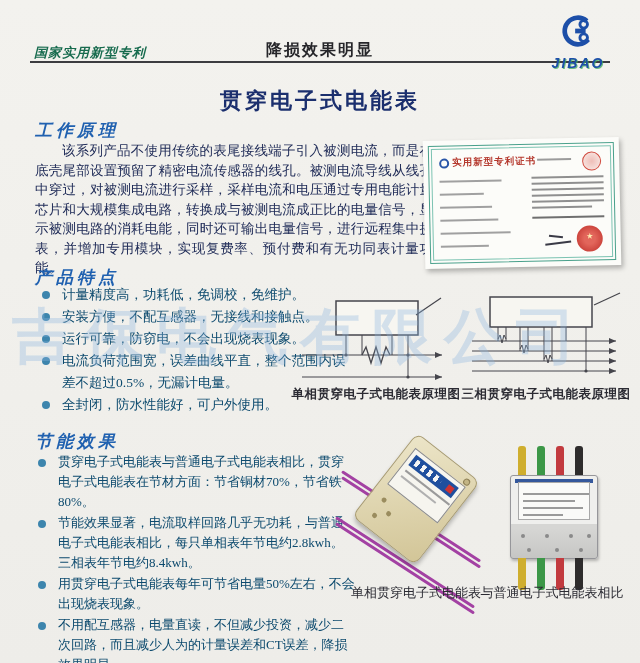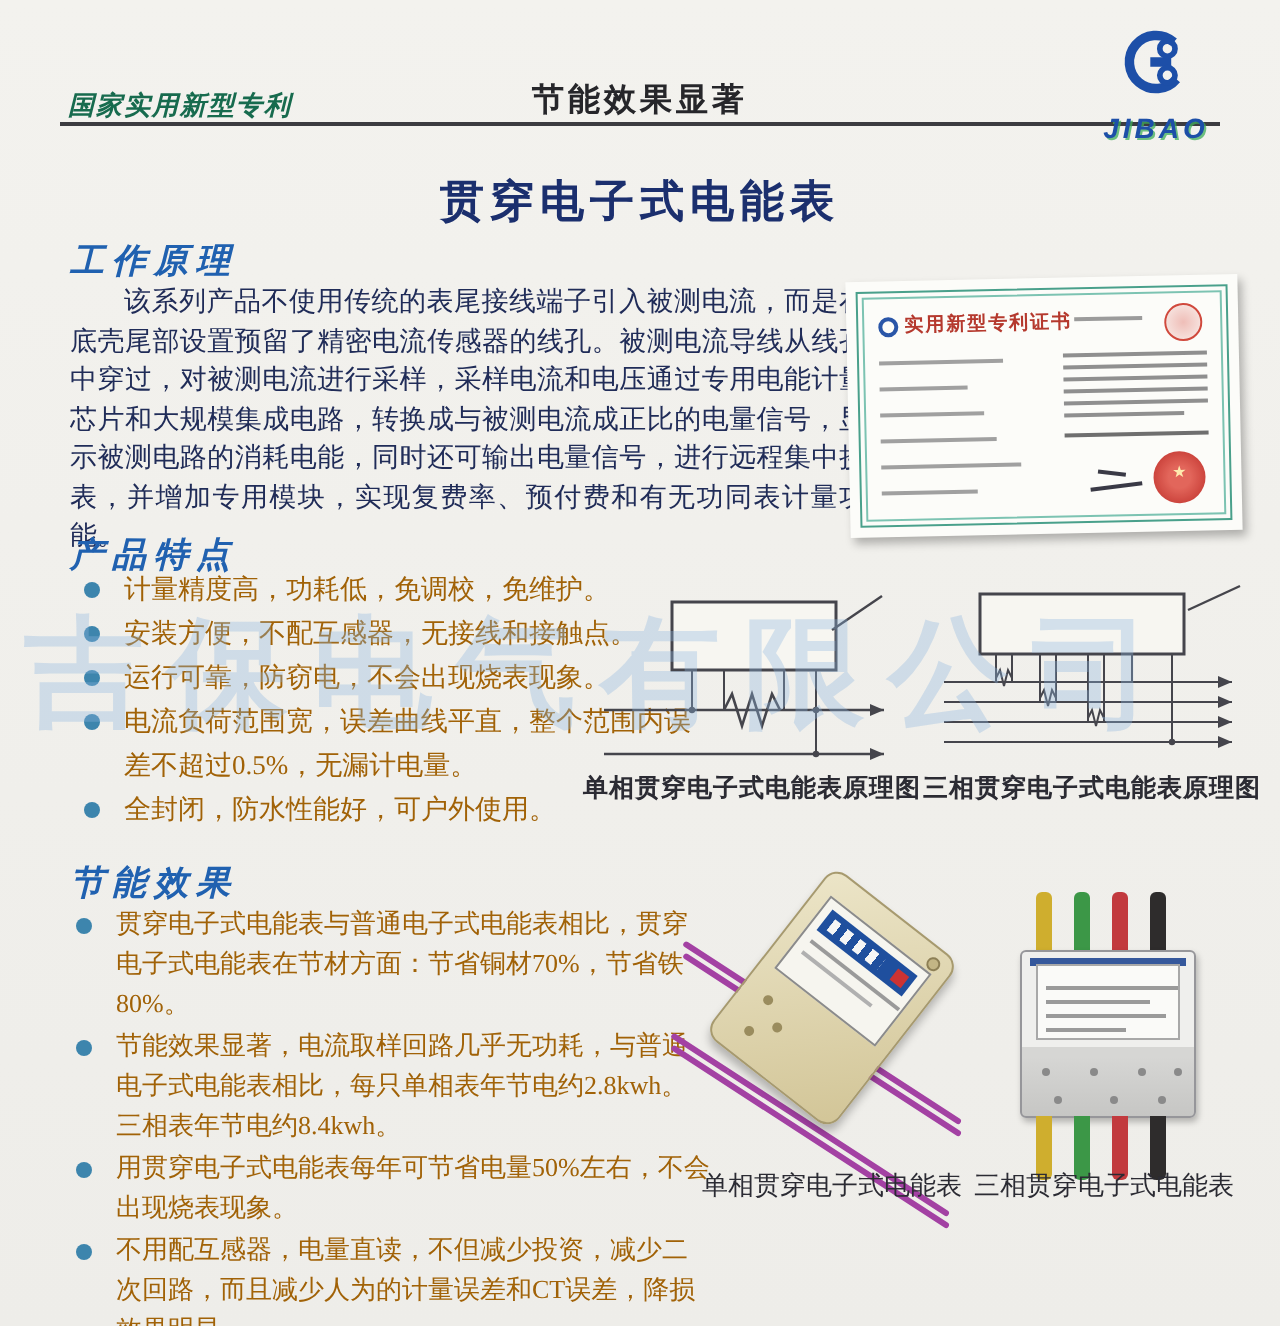--- a/index.html
+++ b/index.html
@@ -52,21 +52,21 @@
     color:#2061b0; letter-spacing:4px;
   }
 
   .principle {
     position:absolute; left:35px; top:141px; width:398px;
     font-size:13.5px; line-height:19.5px; text-align:justify; text-indent:2em;
     color:#202c58;
   }
 
   ul.blist { position:absolute; list-style:none; }
-  ul.blist li { position:relative; padding-left:20px; color:#a16207; }
+  ul.blist li { position:relative; padding-left:20px; color:#0c4a6e; }
   ul.blist li::before {
     content:""; position:absolute; left:0; top:7px;
     width:8px; height:8px; border-radius:50%; background:#3d85ad;
   }
   .features { left:42px; top:284px; width:312px; font-size:13.5px; }
   .features li { line-height:22px; }
   .saving { left:38px; top:452px; width:318px; font-size:13px; }
   .saving li { line-height:20px; margin-bottom:1px; }
 
   
@@ -146,21 +146,21 @@
     position:absolute; top:584px; text-align:center;
     font-weight:400; font-size:13px; color:#2b2b33; z-index:2;
   }
 </style>
 </head>
 <body>
 
 <div class="watermark">吉保电气有限公司</div>
 
 <span class="hdr-left">国家实用新型专利</span>
-<span class="hdr-center">节能效果显著</span>
+<span class="hdr-center">降损效果明显</span>
 <div class="hdr-rule"></div>
 <div class="logo">
   <svg width="38" height="38" viewBox="0 0 40 40">
     <circle cx="20" cy="20" r="14" fill="none" stroke="#1d4fa8" stroke-width="5" stroke-dasharray="66 22" transform="rotate(40 20 20)"></circle>
     <rect x="17" y="17.5" width="11" height="5" fill="#1d4fa8"></rect>
     <circle cx="26" cy="13" r="4" fill="none" stroke="#1d4fa8" stroke-width="3"></circle>
     <circle cx="26" cy="27" r="4" fill="none" stroke="#1d4fa8" stroke-width="3"></circle>
   </svg>
   <span class="logo-text">JIBAO</span>
 </div>
@@ -301,13 +301,13 @@
     <div class="box3-dot" style="left:44px; top:72px;"></div>
     <div class="box3-dot" style="left:68px; top:72px;"></div>
   </div>
   <div class="wires-row wires-bottom" style="top:112px;">
     <div class="wire3 w-y"></div>
     <div class="wire3 w-g"></div>
     <div class="wire3 w-r"></div>
     <div class="wire3 w-k"></div>
   </div>
 </div>
-<div class="photo-caption" style="left:478px; width:148px;">三相贯穿电子式电能表</div>
+<div class="photo-caption" style="left:478px; width:148px;">与普通电子式电能表相比</div>
 
 </body></html>

